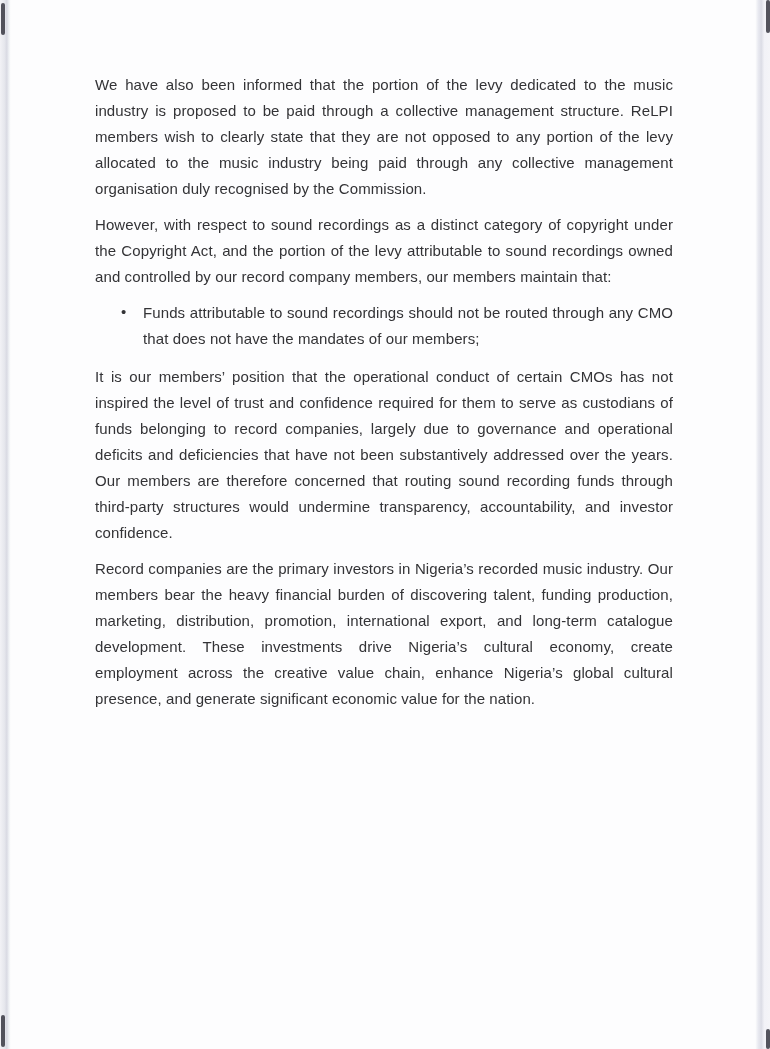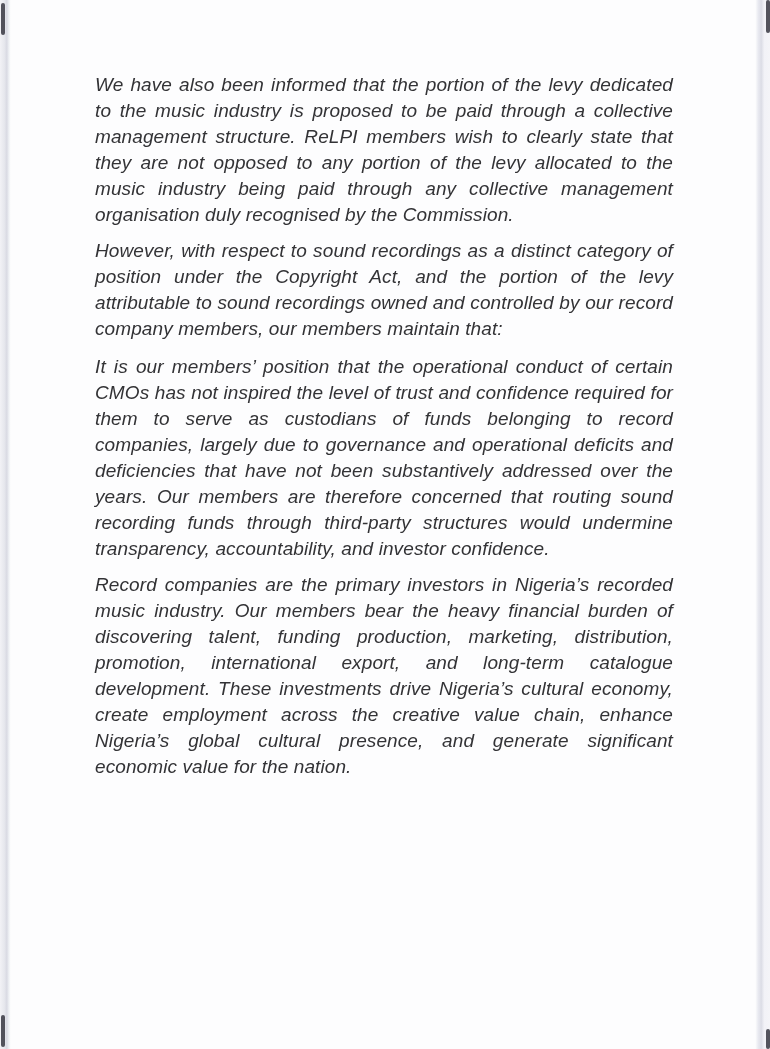--- a/index.html
+++ b/index.html
@@ -49,25 +49,24 @@
   .corner-tr { right: 0;  top: 0;      height: 33px; }
   .corner-bl { left: 1px; bottom: 2px; height: 32px; }
   .corner-br { right: 0;  bottom: 0;   height: 20px; }
 
   .content {
     position: absolute;
     left: 95px;
     top: 72px;
     width: 578px;
     color: var(--text-color, #333336);
-    font-size: 19px;
+    font-size: 15px;
     line-height: 26px;
     letter-spacing: 0.1px;
     text-align: justify;
-    font-style: italic;
   }
   .content p {
     margin: 0 0 10px 0;
   }
   .bullet-list {
     list-style: none;
     margin: 2px 0 12px 0;
     padding: 0 0 0 48px;
   }
   .bullet-list li {
@@ -95,23 +94,24 @@
   <div class="edge edge-right"></div>
 
   <div class="corner corner-tl"></div>
   <div class="corner corner-tr"></div>
   <div class="corner corner-bl"></div>
   <div class="corner corner-br"></div>
 
   <div class="content">
     <p>We have also been informed that the portion of the levy dedicated to the music industry is proposed to be paid through a collective management structure. ReLPI members wish to clearly state that they are not opposed to any portion of the levy allocated to the music industry being paid through any collective management organisation duly recognised by the Commission.</p>
 
-    <p>However, with respect to sound recordings as a distinct category of position under the Copyright Act, and the portion of the levy attributable to sound recordings owned and controlled by our record company members, our members maintain that:</p>
+    <p>However, with respect to sound recordings as a distinct category of copyright under the Copyright Act, and the portion of the levy attributable to sound recordings owned and controlled by our record company members, our members maintain that:</p>
 
     <ul class="bullet-list">
+      <li>Funds attributable to sound recordings should not be routed through any CMO that does not have the mandates of our members;</li>
     </ul>
 
     <p>It is our members’ position that the operational conduct of certain CMOs has not inspired the level of trust and confidence required for them to serve as custodians of funds belonging to record companies, largely due to governance and operational deficits and deficiencies that have not been substantively addressed over the years. Our members are therefore concerned that routing sound recording funds through third-party structures would undermine transparency, accountability, and investor confidence.</p>
 
     <p>Record companies are the primary investors in Nigeria’s recorded music industry. Our members bear the heavy financial burden of discovering talent, funding production, marketing, distribution, promotion, international export, and long-term catalogue development. These investments drive Nigeria’s cultural economy, create employment across the creative value chain, enhance Nigeria’s global cultural presence, and generate significant economic value for the nation.</p>
   </div>
 
 </div>
 
 </body></html>

